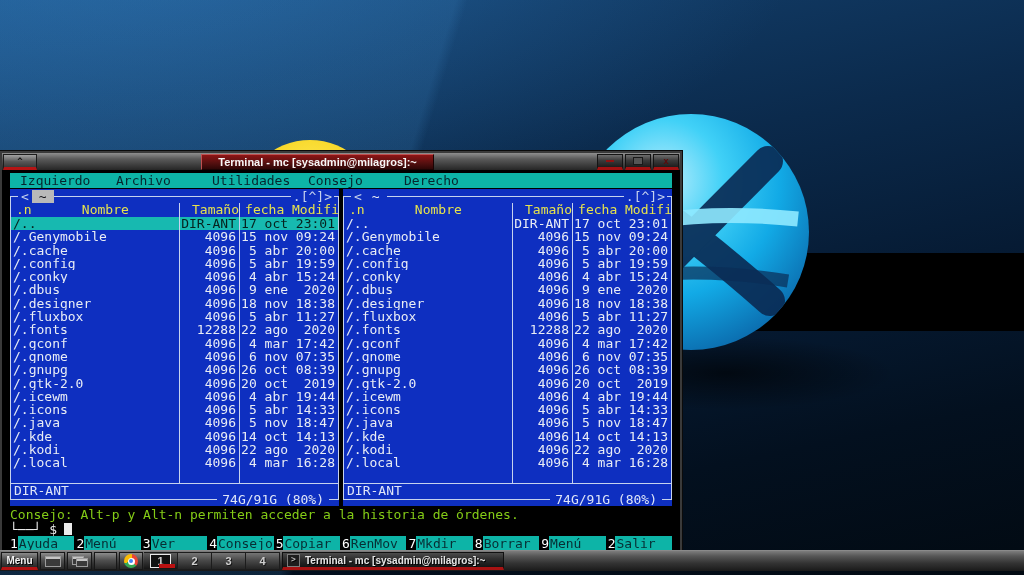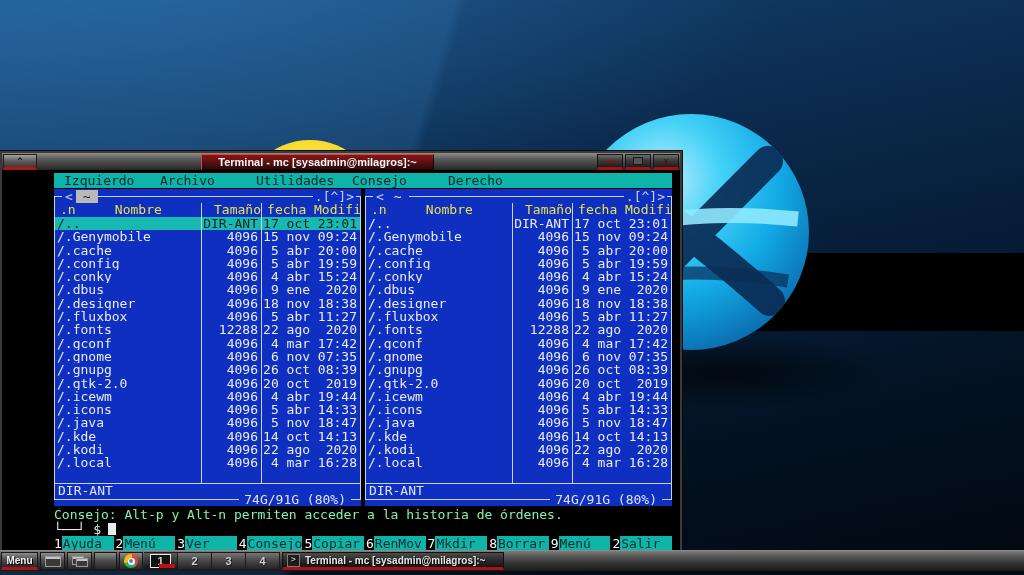--- a/index.html
+++ b/index.html
@@ -31,21 +31,21 @@
     background:linear-gradient(#8e1414,#571010 55%,#2e0707); border:1px solid; border-color:#c05050 #1a0303 #1a0303 #c05050;
     color:#f7f7f7; font:bold 11px "Liberation Sans",sans-serif; white-space:nowrap; }
   .tb-btn { width:24px; margin:1px 1px 0 1px; display:flex; align-items:center; justify-content:center;
     background:linear-gradient(#6e6e6e,#3b3b3b 45%,#1d1d1d); border:1px solid #141414; border-bottom:3px solid #a31111; }
   .g-min { width:8px; height:2px; background:#8f1212; }
   .g-max { width:8px; height:6px; border:1px solid #191919; background:#555; }
   .g-close { color:#5d0a0a; font:bold 9px "Liberation Sans",sans-serif; }
   
   .terminal { position:absolute; left:0; right:0; top:17px; bottom:0; background:#000; }
   .mc { height:100%; box-sizing:border-box; padding:3px 8px 2px 8px; display:flex; flex-direction:column;
-    font:13px/1 "DejaVu Sans Mono", monospace;margin-left:44px; }
+    font:13px/1 "DejaVu Sans Mono", monospace; }
   .mc-menubar { height:15px; line-height:15px; background:#0db4a7; color:#06262e; display:flex; }
   .mitem { width:96px; padding-left:10px; box-sizing:border-box; white-space:nowrap; }
   .mc-panels { display:flex; gap:4px; height:320px; margin-top:1px; }
   .panel { flex:1; position:relative; background:#0e2fc0; overflow:hidden; }
   .pframe { position:absolute; top:7px; bottom:6px; left:0; right:0; border:1px solid #c6d2ee; pointer-events:none; }
   .ptab { position:absolute; top:1px; left:8px; height:13px; line-height:13px; display:flex; z-index:2; }
   .pangle { background:#0e2fc0; color:#c6d2ee; padding:0 3px; }
   .ptab-label { padding:0 7px; background:#b9b9b9; color:#15151a; }
   .panel.inactive .ptab-label { background:#0e2fc0; color:#e9edf5; }
   .pcorner { position:absolute; top:1px; right:5px; height:13px; line-height:13px; background:#0e2fc0;
@@ -59,21 +59,21 @@
   .c-name { flex:1; padding-left:3px; overflow:hidden; white-space:pre; }
   .c-size { width:60px; box-sizing:border-box; text-align:right; padding-right:3px; border-left:1px solid #c6d2ee; white-space:pre; }
   .c-date { width:100px; box-sizing:border-box; text-align:right; padding-right:4px; border-left:1px solid #c6d2ee; white-space:pre; }
   .prow.selected { background:#17b9b0; }
   .prow.selected .c-name, .prow.selected .c-size, .prow.selected .c-date { color:#06221e; }
   .pblank { display:flex; height:13px; }
   .psep { height:0; border-top:1px solid #c6d2ee; margin:0 1px; }
   .pmini { height:13px; line-height:13px; padding-left:4px; color:#dfe6f8; }
   .pusage { position:absolute; bottom:0; right:10px; height:13px; line-height:13px; background:#0e2fc0;
     padding:0 5px; color:#dfe6f8; z-index:2; white-space:pre; }
-  .hint { margin-top:2px; height:14px; line-height:14px; color:#86efac; white-space:pre; }
+  .hint { margin-top:2px; height:14px; line-height:14px; color:#84cc16; white-space:pre; }
   .promptline { height:14px; display:flex; align-items:center; color:#eaeaea; white-space:pre; }
   .cursor { width:8px; height:12px; background:#ebebeb; margin-left:7px; }
   .fnbar { display:flex; height:15px; }
   .fk { flex:1; display:flex; margin-right:2px; }
   .fk:last-child { margin-right:0; }
   .fk-num { color:#fff; line-height:15px; }
   .fk-label { flex:1; background:#0db4a7; color:#072e34; line-height:15px; padding-left:1px; overflow:hidden; white-space:nowrap; }
   
   .taskbar { position:absolute; left:0; bottom:4px; width:1024px; height:20px; z-index:10;
     display:flex; align-items:stretch; border-top:1px solid #8a8a8a;

